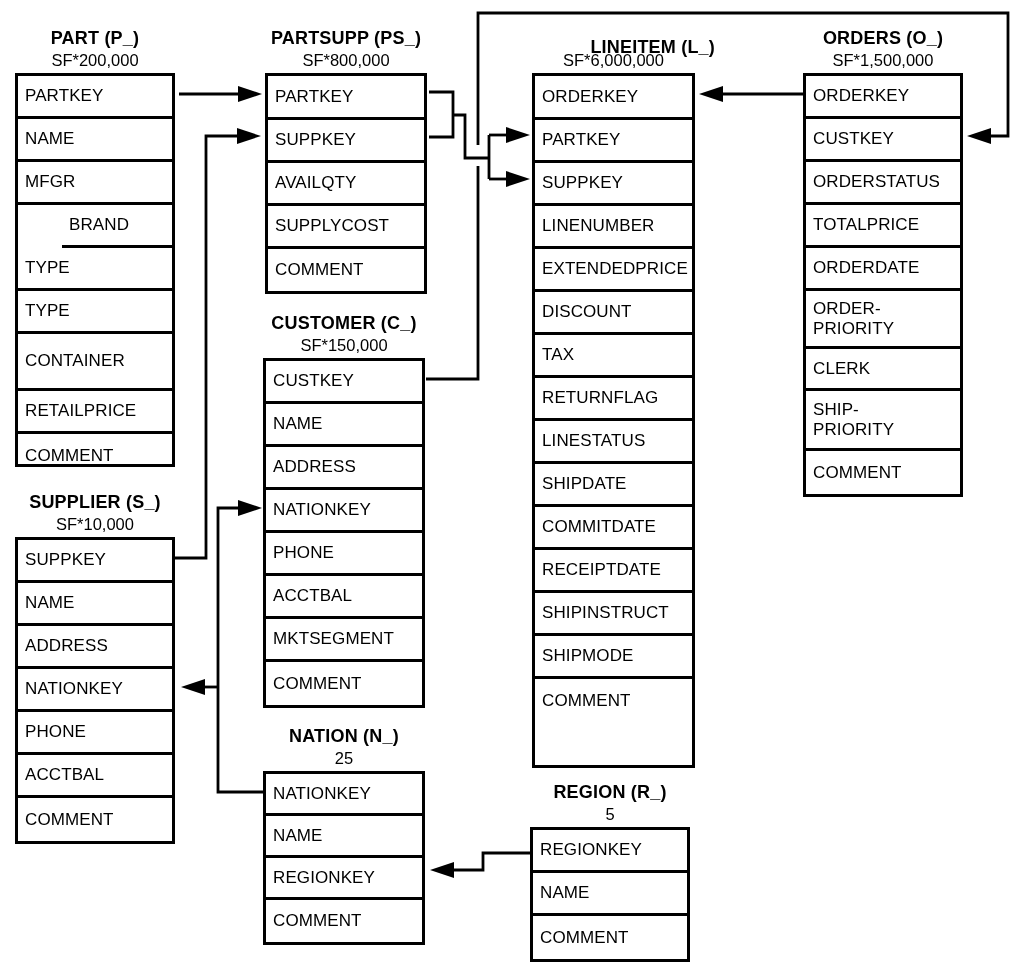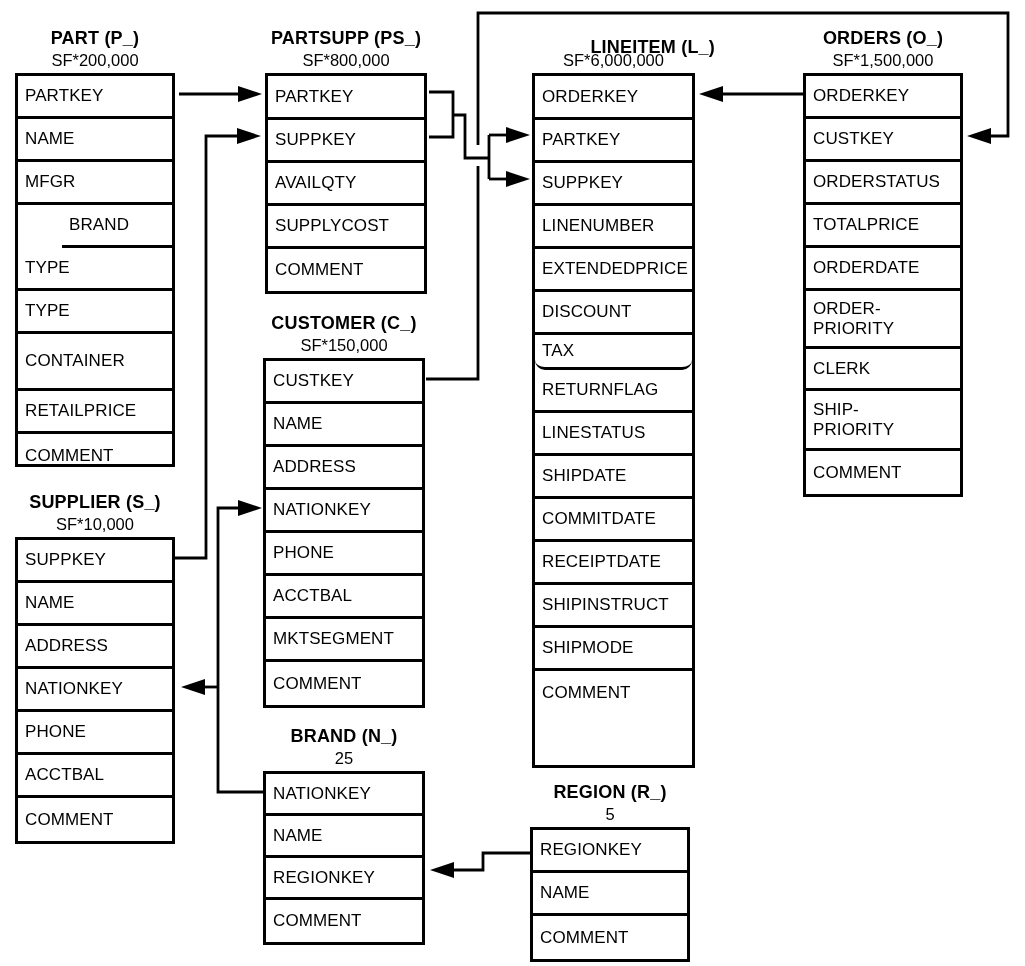--- a/index.html
+++ b/index.html
@@ -115,21 +115,21 @@
       </div>
       <div class="tbl-row" style="height: 43px;">
         <span class="col-label">LINENUMBER</span>
       </div>
       <div class="tbl-row" style="height: 43px;">
         <span class="col-label">EXTENDEDPRICE</span>
       </div>
       <div class="tbl-row" style="height: 43px;">
         <span class="col-label">DISCOUNT</span>
       </div>
-      <div class="tbl-row" style="height: 35px; border-radius: 10px;">
+      <div class="tbl-row" style="height: 43px;">
         <span class="col-label">TAX</span>
       </div>
       <div class="tbl-row" style="height: 43px;">
         <span class="col-label">RETURNFLAG</span>
       </div>
       <div class="tbl-row" style="height: 43px;">
         <span class="col-label">LINESTATUS</span>
       </div>
       <div class="tbl-row" style="height: 43px;">
         <span class="col-label">SHIPDATE</span>
@@ -229,21 +229,21 @@
       <div class="tbl-row" style="height: 43px;">
         <span class="col-label">ACCTBAL</span>
       </div>
       <div class="tbl-row" style="height: 43px;">
         <span class="col-label">MKTSEGMENT</span>
       </div>
       <div class="tbl-row" style="height: 43px;">
         <span class="col-label">COMMENT</span>
       </div>
     </div>
-    <div class="tbl-title" style="left: 243px; top: 726px; width: 202px;">BRAND (N_)</div>
+    <div class="tbl-title" style="left: 243px; top: 726px; width: 202px;">NATION (N_)</div>
     <div class="tbl-card" style="left: 243px; top: 748px; width: 202px;">25</div>
     <div class="tbl-box" style="left: 263px; top: 771px; width: 162px; height: 174px;">
       <div class="tbl-row" style="height: 42px;">
         <span class="col-label">NATIONKEY</span>
       </div>
       <div class="tbl-row" style="height: 42px;">
         <span class="col-label">NAME</span>
       </div>
       <div class="tbl-row" style="height: 42px;">
         <span class="col-label">REGIONKEY</span>

